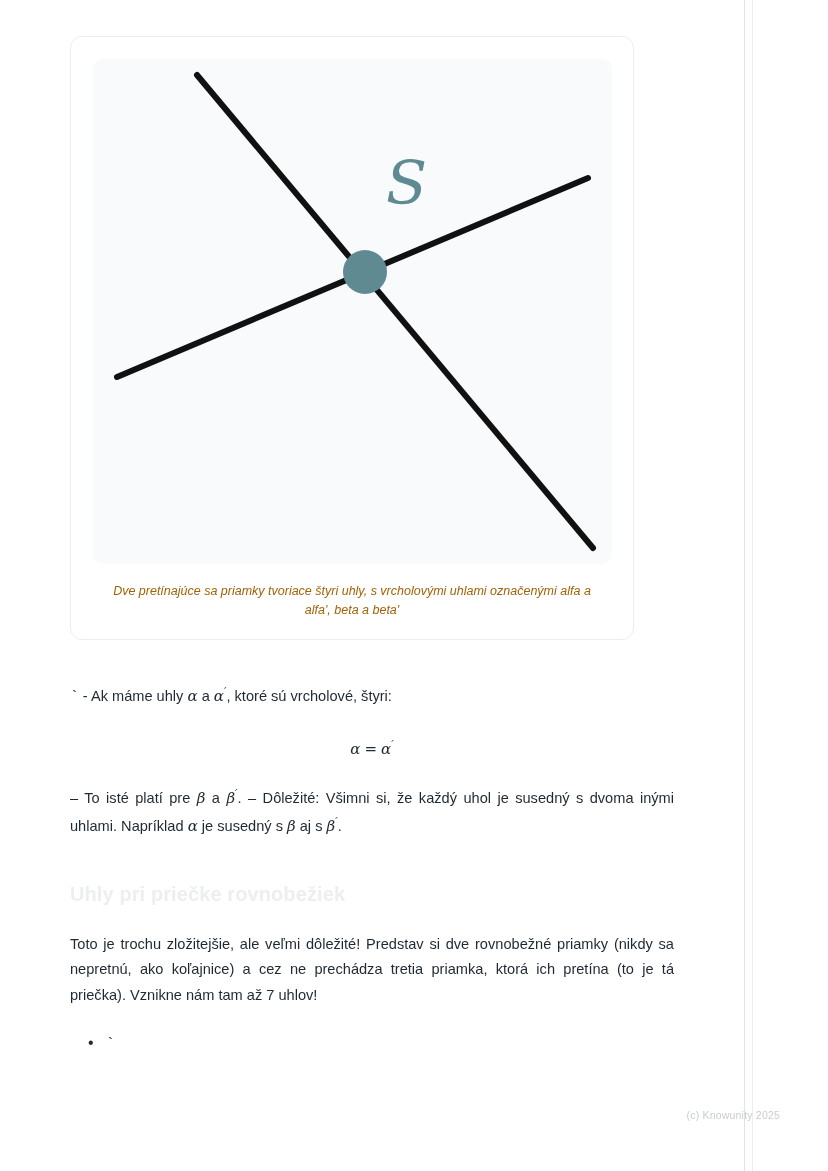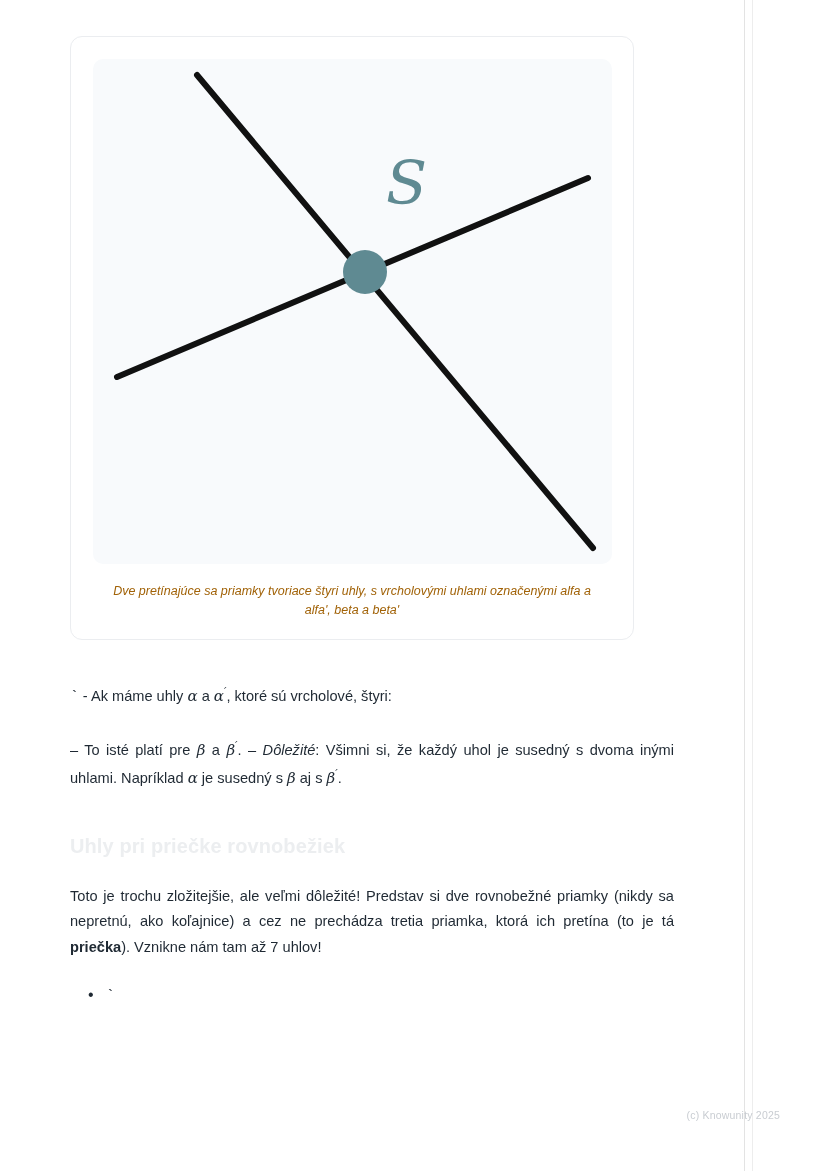--- a/index.html
+++ b/index.html
@@ -101,22 +101,22 @@
     font-family: "DejaVu Serif", serif;
     font-style: italic;
     font-size: 15px;
     color: #1f2933;
   }
   .equation .eq-sign {
     font-style: normal;
     padding: 0 4px;
   }
 
-  .em-italic { font-style: italic; }
-  .strong { font-weight: bold; }
+  .em-italic { }
+  .strong { font-weight: normal; }
 
   
   .ghost-heading {
     margin-top: 44px;
     font-size: 20px;
     font-weight: bold;
     color: #eceef0;
     letter-spacing: 0.1px;
   }
 
@@ -170,20 +170,23 @@
       </svg>
     </div>
 
     <div class="figure-caption">Dve pretínajúce sa priamky tvoriace štyri uhly, s vrcholovými uhlami označenými alfa a alfa', beta a beta'</div>
   </div>
 
   <p class="para first-para">
     <span class="tick">`</span><span> - Ak máme uhly </span><span class="mathi">α</span><span> a </span><span class="mathi">α</span><span class="prime">′</span><span>, ktoré sú vrcholové, štyri:</span>
   </p>
 
+  <div class="equation">
+    <span>α</span><span class="eq-sign">=</span><span>α</span><span class="prime">′</span>
+  </div>
 
   <p class="para tight">
     <span>– To isté platí pre </span><span class="mathi">β</span><span> a </span><span class="mathi">β</span><span class="prime">′</span><span>. – </span><span class="em-italic">Dôležité</span><span>: Všimni si, že každý uhol je susedný s dvoma inými uhlami. Napríklad </span><span class="mathi">α</span><span> je susedný s </span><span class="mathi">β</span><span> aj s </span><span class="mathi">β</span><span class="prime">′</span><span>.</span>
   </p>
 
   <h2 class="ghost-heading">Uhly pri priečke rovnobežiek</h2>
 
   <p class="para tight">
     <span>Toto je trochu zložitejšie, ale veľmi dôležité! Predstav si dve rovnobežné priamky (nikdy sa nepretnú, ako koľajnice) a cez ne prechádza tretia priamka, ktorá ich pretína (to je tá </span><span class="strong">priečka</span><span>). Vznikne nám tam až 7 uhlov!</span>
   </p>

